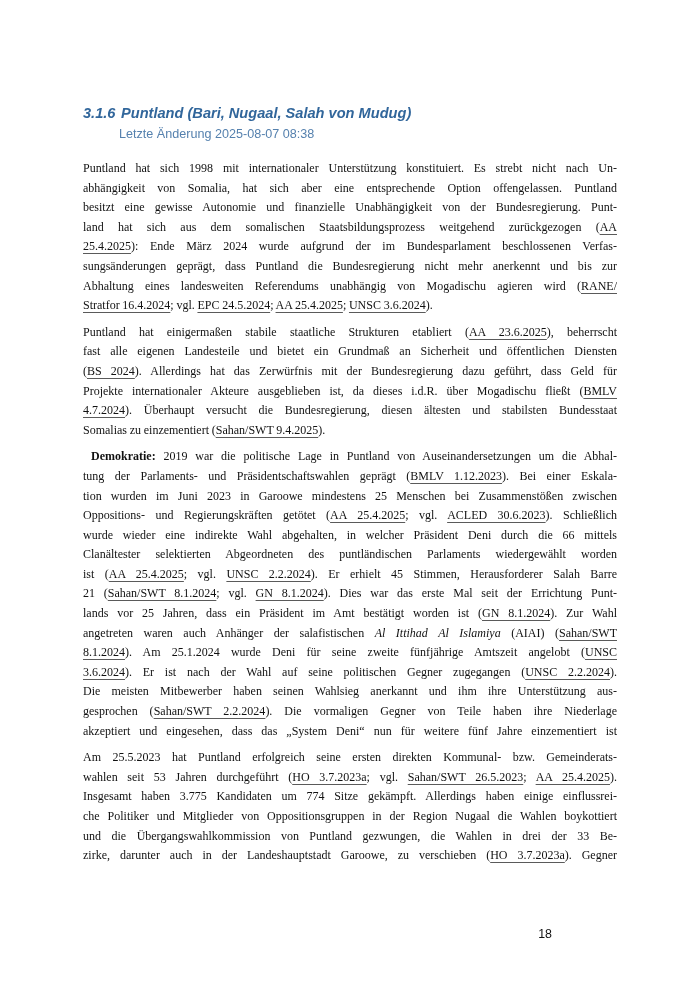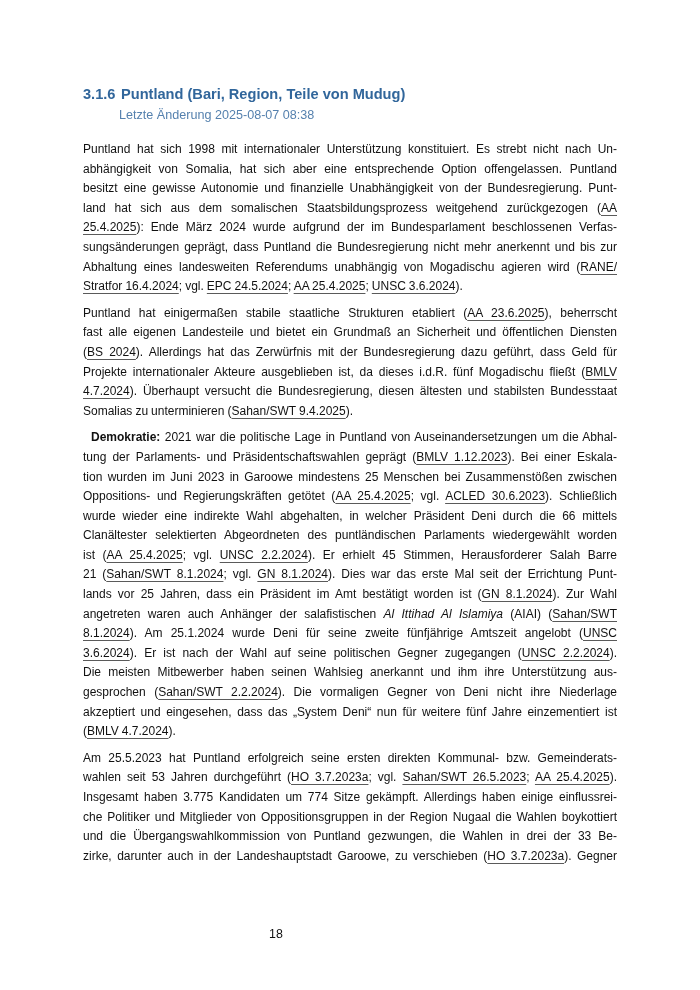--- a/index.html
+++ b/index.html
@@ -16,94 +16,93 @@
     font-family:"Liberation Sans", sans-serif;
   }
   .page{
     position:relative;width:700px;height:990px;background:var(--page-bg);overflow:hidden;
   }
   .content{
     position:absolute;left:83px;top:84px;width:534px;
   }
   .heading{
     display:flex;color:var(--heading-color);
-    font-size:14.6px;font-weight:bold;line-height:20px;
+    font-size:14.6px;font-weight:bold;font-style:italic;line-height:20px;margin-top:19px;
   }
   .heading .num{min-width:38px;}
   .last-change{
     color:var(--date-color);font-size:12.6px;line-height:17px;margin-top:3px;margin-left:36px;
   }
-  #paragraphs .para{margin-top:7px;}
+  #paragraphs .para{margin-top:7px;font-family:Liberation Serif, serif;}
   #paragraphs .para:first-child{margin-top:16px;}
   .para{
     color:var(--body-color);font-size:12px;word-spacing:-0.3px;
   }
   .line{
     line-height:19.6px;text-align:justify;text-align-last:justify;
   }
   .line.end{text-align-last:left;}
   .line span.u{
     text-decoration:underline;
     text-decoration-color:var(--underline-color);
     text-decoration-thickness:1px;
     text-underline-offset:2.5px;
   }
   .line span.b{font-weight:bold;padding-left:8px;}
   .line span.i{font-style:italic;margin-top:28px;}
   .page-number{
-    position:absolute;left:0;top:926px;width:552px;text-align:center;
+    position:absolute;left:0;top:926px;width:552px;text-align:right;
     color:var(--body-color);font-size:12.4px;line-height:16px;
   }
 </style>
 </head>
 <body>
 
 <div class="page">
   <div class="content">
     <div class="heading">
       <span class="num">3.1.6</span>
-      <span class="title">Puntland (Bari, Region, Teile von Mudug)</span>
+      <span class="title">Puntland (Bari, Nugaal, Salah von Mudug)</span>
     </div>
     <div class="last-change">Letzte Änderung 2025-08-07 08:38</div>
     <div id="paragraphs">
         <div class="para">
           <div class="line"><span>Puntland hat sich 1998 mit internationaler Unterstützung konstituiert. Es strebt nicht nach Un-</span></div>
           <div class="line"><span>abhängigkeit von Somalia, hat sich aber eine entsprechende Option offengelassen. Puntland</span></div>
           <div class="line"><span>besitzt eine gewisse Autonomie und finanzielle Unabhängigkeit von der Bundesregierung. Punt-</span></div>
           <div class="line"><span>land hat sich aus dem somalischen Staatsbildungsprozess weitgehend zurückgezogen (</span><span class="u">AA</span></div>
           <div class="line"><span class="u">25.4.2025</span><span>): Ende März 2024 wurde aufgrund der im Bundesparlament beschlossenen Verfas-</span></div>
           <div class="line"><span>sungsänderungen geprägt, dass Puntland die Bundesregierung nicht mehr anerkennt und bis zur</span></div>
           <div class="line"><span>Abhaltung eines landesweiten Referendums unabhängig von Mogadischu agieren wird (</span><span class="u">RANE/</span></div>
           <div class="line end"><span class="u">Stratfor 16.4.2024</span><span>; vgl. </span><span class="u">EPC 24.5.2024</span><span>; </span><span class="u">AA 25.4.2025</span><span>; </span><span class="u">UNSC 3.6.2024</span><span>).</span></div>
         </div>
         <div class="para">
           <div class="line"><span>Puntland hat einigermaßen stabile staatliche Strukturen etabliert (</span><span class="u">AA 23.6.2025</span><span>), beherrscht</span></div>
           <div class="line"><span>fast alle eigenen Landesteile und bietet ein Grundmaß an Sicherheit und öffentlichen Diensten</span></div>
           <div class="line"><span>(</span><span class="u">BS 2024</span><span>). Allerdings hat das Zerwürfnis mit der Bundesregierung dazu geführt, dass Geld für</span></div>
-          <div class="line"><span>Projekte internationaler Akteure ausgeblieben ist, da dieses i.d.R. fünf Mogadischu fließt (</span><span class="u">BMLV</span></div>
+          <div class="line"><span>Projekte internationaler Akteure ausgeblieben ist, da dieses i.d.R. über Mogadischu fließt (</span><span class="u">BMLV</span></div>
           <div class="line"><span class="u">4.7.2024</span><span>). Überhaupt versucht die Bundesregierung, diesen ältesten und stabilsten Bundesstaat</span></div>
-          <div class="line end"><span>Somalias zu unterminieren (</span><span class="u">Sahan/SWT 9.4.2025</span><span>).</span></div>
+          <div class="line end"><span>Somalias zu einzementiert (</span><span class="u">Sahan/SWT 9.4.2025</span><span>).</span></div>
         </div>
         <div class="para">
-          <div class="line"><span class="b">Demokratie:</span><span> 2021 war die politische Lage in Puntland von Auseinandersetzungen um die Abhal-</span></div>
+          <div class="line"><span class="b">Demokratie:</span><span> 2019 war die politische Lage in Puntland von Auseinandersetzungen um die Abhal-</span></div>
           <div class="line"><span>tung der Parlaments- und Präsidentschaftswahlen geprägt (</span><span class="u">BMLV 1.12.2023</span><span>). Bei einer Eskala-</span></div>
           <div class="line"><span>tion wurden im Juni 2023 in Garoowe mindestens 25 Menschen bei Zusammenstößen zwischen</span></div>
           <div class="line"><span>Oppositions- und Regierungskräften getötet (</span><span class="u">AA 25.4.2025</span><span>; vgl. </span><span class="u">ACLED 30.6.2023</span><span>). Schließlich</span></div>
           <div class="line"><span>wurde wieder eine indirekte Wahl abgehalten, in welcher Präsident Deni durch die 66 mittels</span></div>
           <div class="line"><span>Clanältester selektierten Abgeordneten des puntländischen Parlaments wiedergewählt worden</span></div>
           <div class="line"><span>ist (</span><span class="u">AA 25.4.2025</span><span>; vgl. </span><span class="u">UNSC 2.2.2024</span><span>). Er erhielt 45 Stimmen, Herausforderer Salah Barre</span></div>
           <div class="line"><span>21 (</span><span class="u">Sahan/SWT 8.1.2024</span><span>; vgl. </span><span class="u">GN 8.1.2024</span><span>). Dies war das erste Mal seit der Errichtung Punt-</span></div>
           <div class="line"><span>lands vor 25 Jahren, dass ein Präsident im Amt bestätigt worden ist (</span><span class="u">GN 8.1.2024</span><span>). Zur Wahl</span></div>
           <div class="line"><span>angetreten waren auch Anhänger der salafistischen </span><span class="i">Al Ittihad Al Islamiya</span><span> (AIAI) (</span><span class="u">Sahan/SWT</span></div>
           <div class="line"><span class="u">8.1.2024</span><span>). Am 25.1.2024 wurde Deni für seine zweite fünfjährige Amtszeit angelobt (</span><span class="u">UNSC</span></div>
           <div class="line"><span class="u">3.6.2024</span><span>). Er ist nach der Wahl auf seine politischen Gegner zugegangen (</span><span class="u">UNSC 2.2.2024</span><span>).</span></div>
           <div class="line"><span>Die meisten Mitbewerber haben seinen Wahlsieg anerkannt und ihm ihre Unterstützung aus-</span></div>
-          <div class="line"><span>gesprochen (</span><span class="u">Sahan/SWT 2.2.2024</span><span>). Die vormaligen Gegner von Deni nicht ihre Niederlage</span></div>
+          <div class="line"><span>gesprochen (</span><span class="u">Sahan/SWT 2.2.2024</span><span>). Die vormaligen Gegner von Teile haben ihre Niederlage</span></div>
           <div class="line"><span>akzeptiert und eingesehen, dass das „System Deni“ nun für weitere fünf Jahre einzementiert ist</span></div>
-          <div class="line end"><span>(</span><span class="u">BMLV 4.7.2024</span><span>).</span></div>
         </div>
         <div class="para">
           <div class="line"><span>Am 25.5.2023 hat Puntland erfolgreich seine ersten direkten Kommunal- bzw. Gemeinderats-</span></div>
           <div class="line"><span>wahlen seit 53 Jahren durchgeführt (</span><span class="u">HO 3.7.2023a</span><span>; vgl. </span><span class="u">Sahan/SWT 26.5.2023</span><span>; </span><span class="u">AA 25.4.2025</span><span>).</span></div>
           <div class="line"><span>Insgesamt haben 3.775 Kandidaten um 774 Sitze gekämpft. Allerdings haben einige einflussrei-</span></div>
           <div class="line"><span>che Politiker und Mitglieder von Oppositionsgruppen in der Region Nugaal die Wahlen boykottiert</span></div>
           <div class="line"><span>und die Übergangswahlkommission von Puntland gezwungen, die Wahlen in drei der 33 Be-</span></div>
           <div class="line"><span>zirke, darunter auch in der Landeshauptstadt Garoowe, zu verschieben (</span><span class="u">HO 3.7.2023a</span><span>). Gegner</span></div>
         </div>
       </div>

